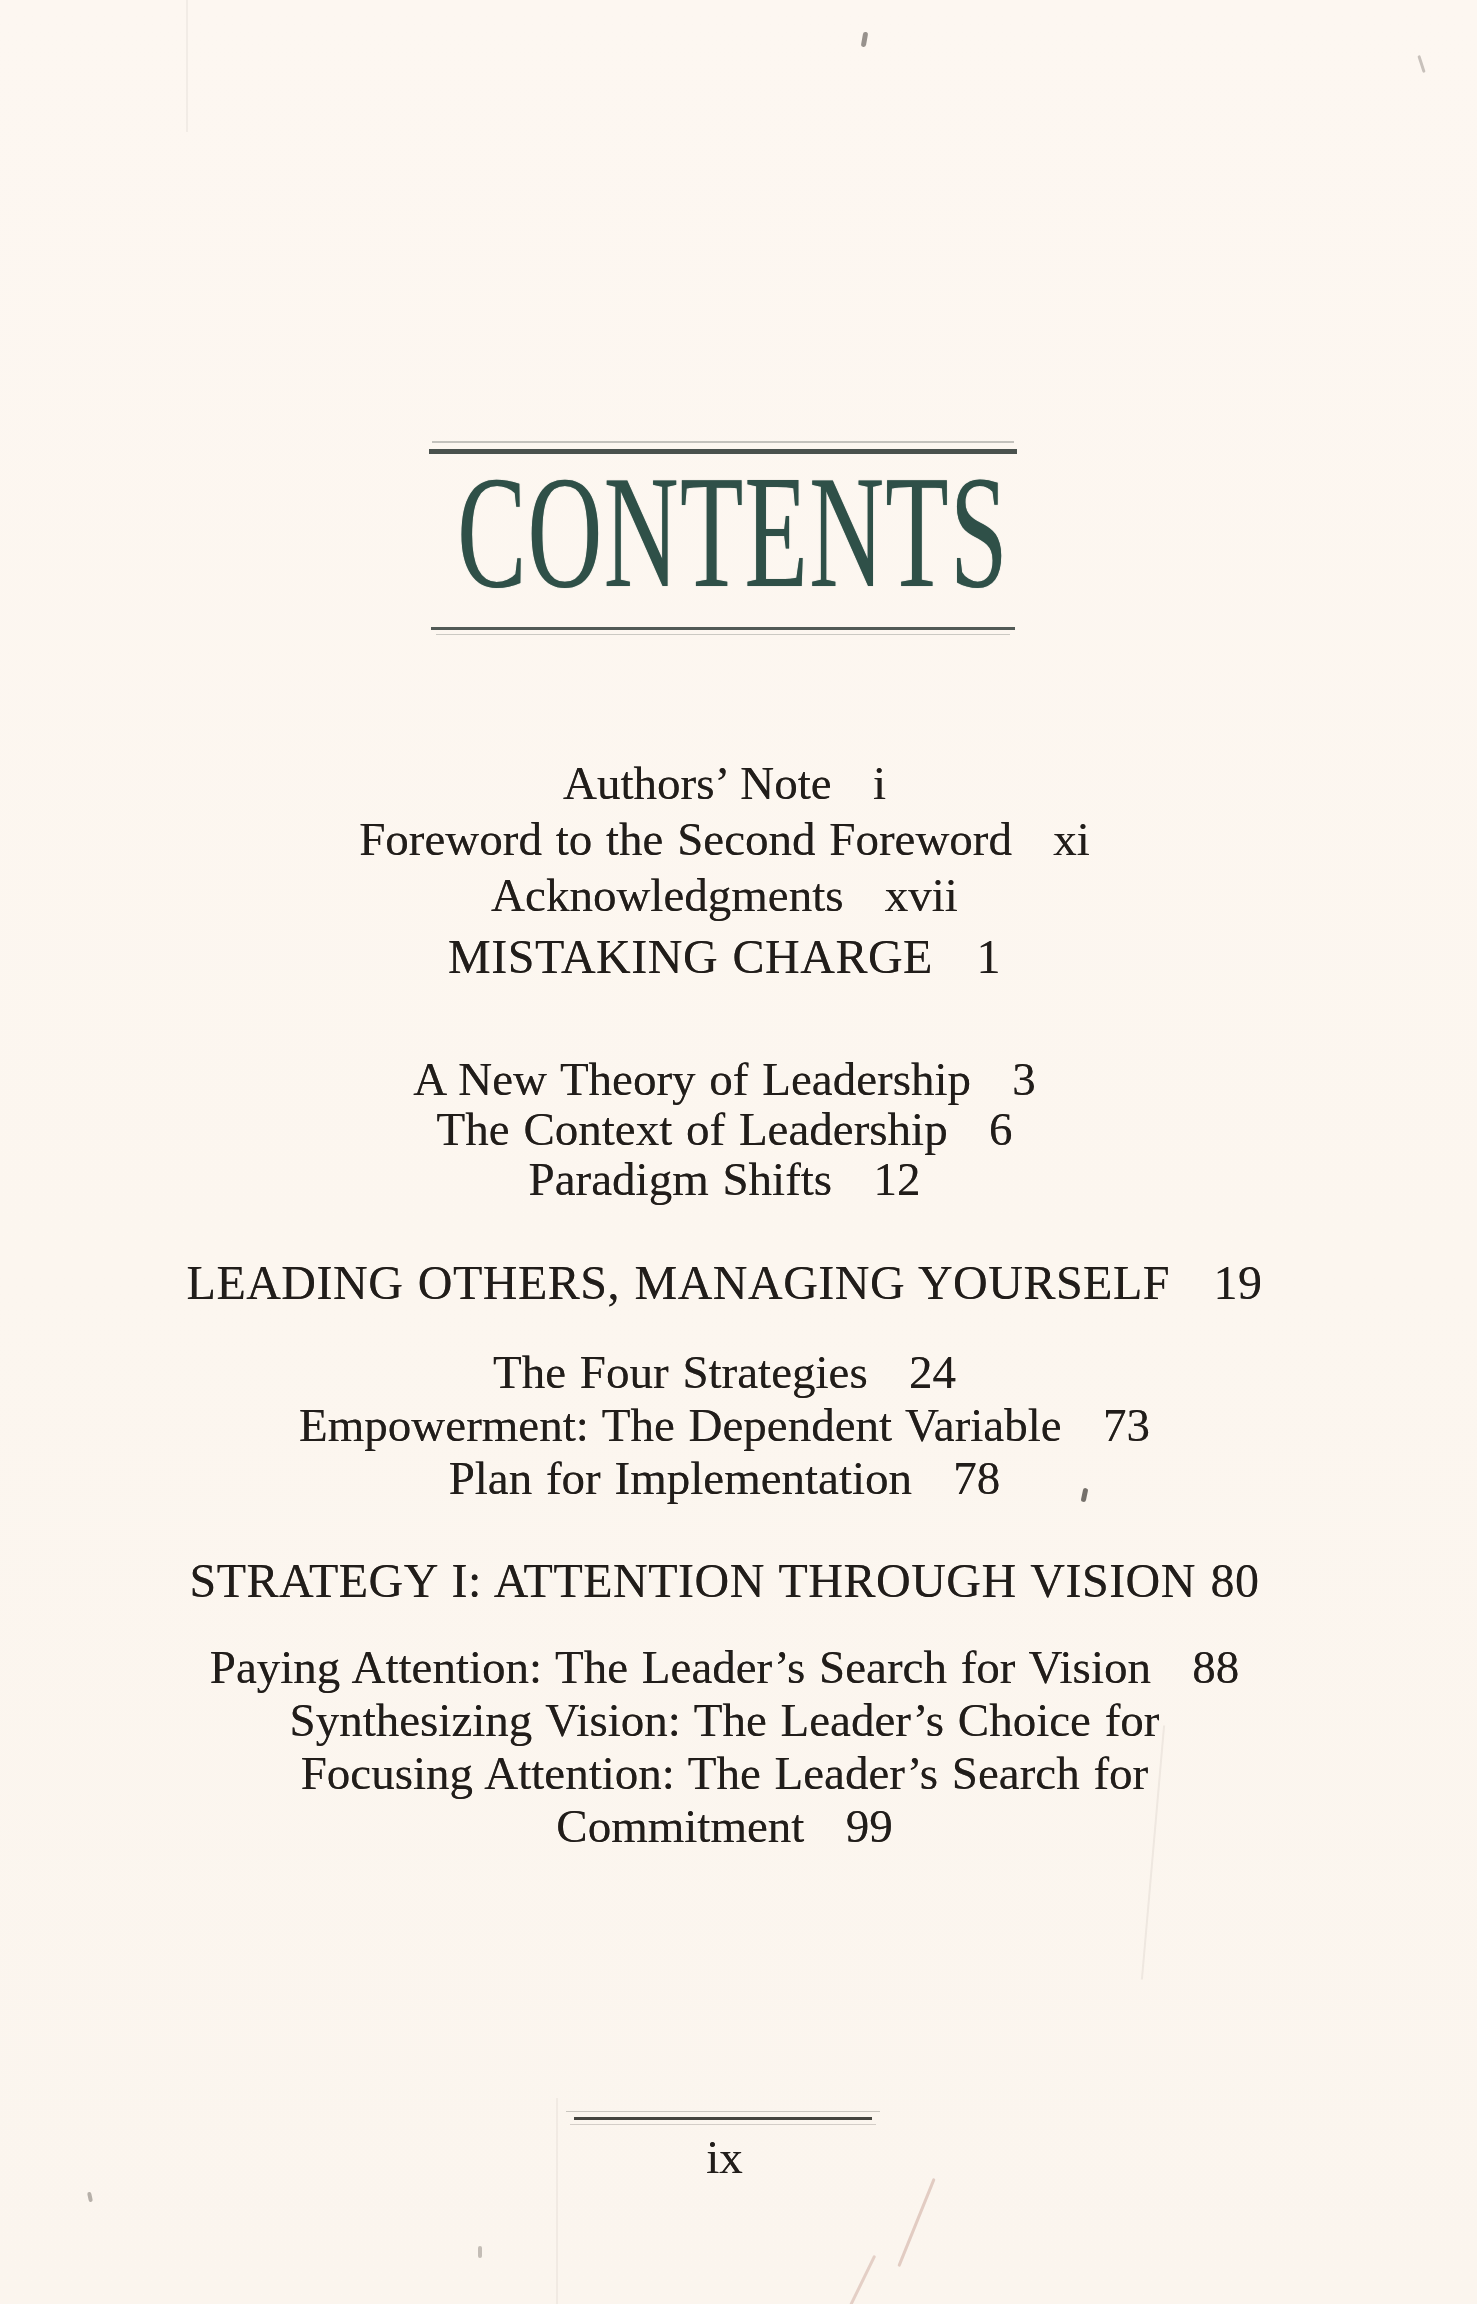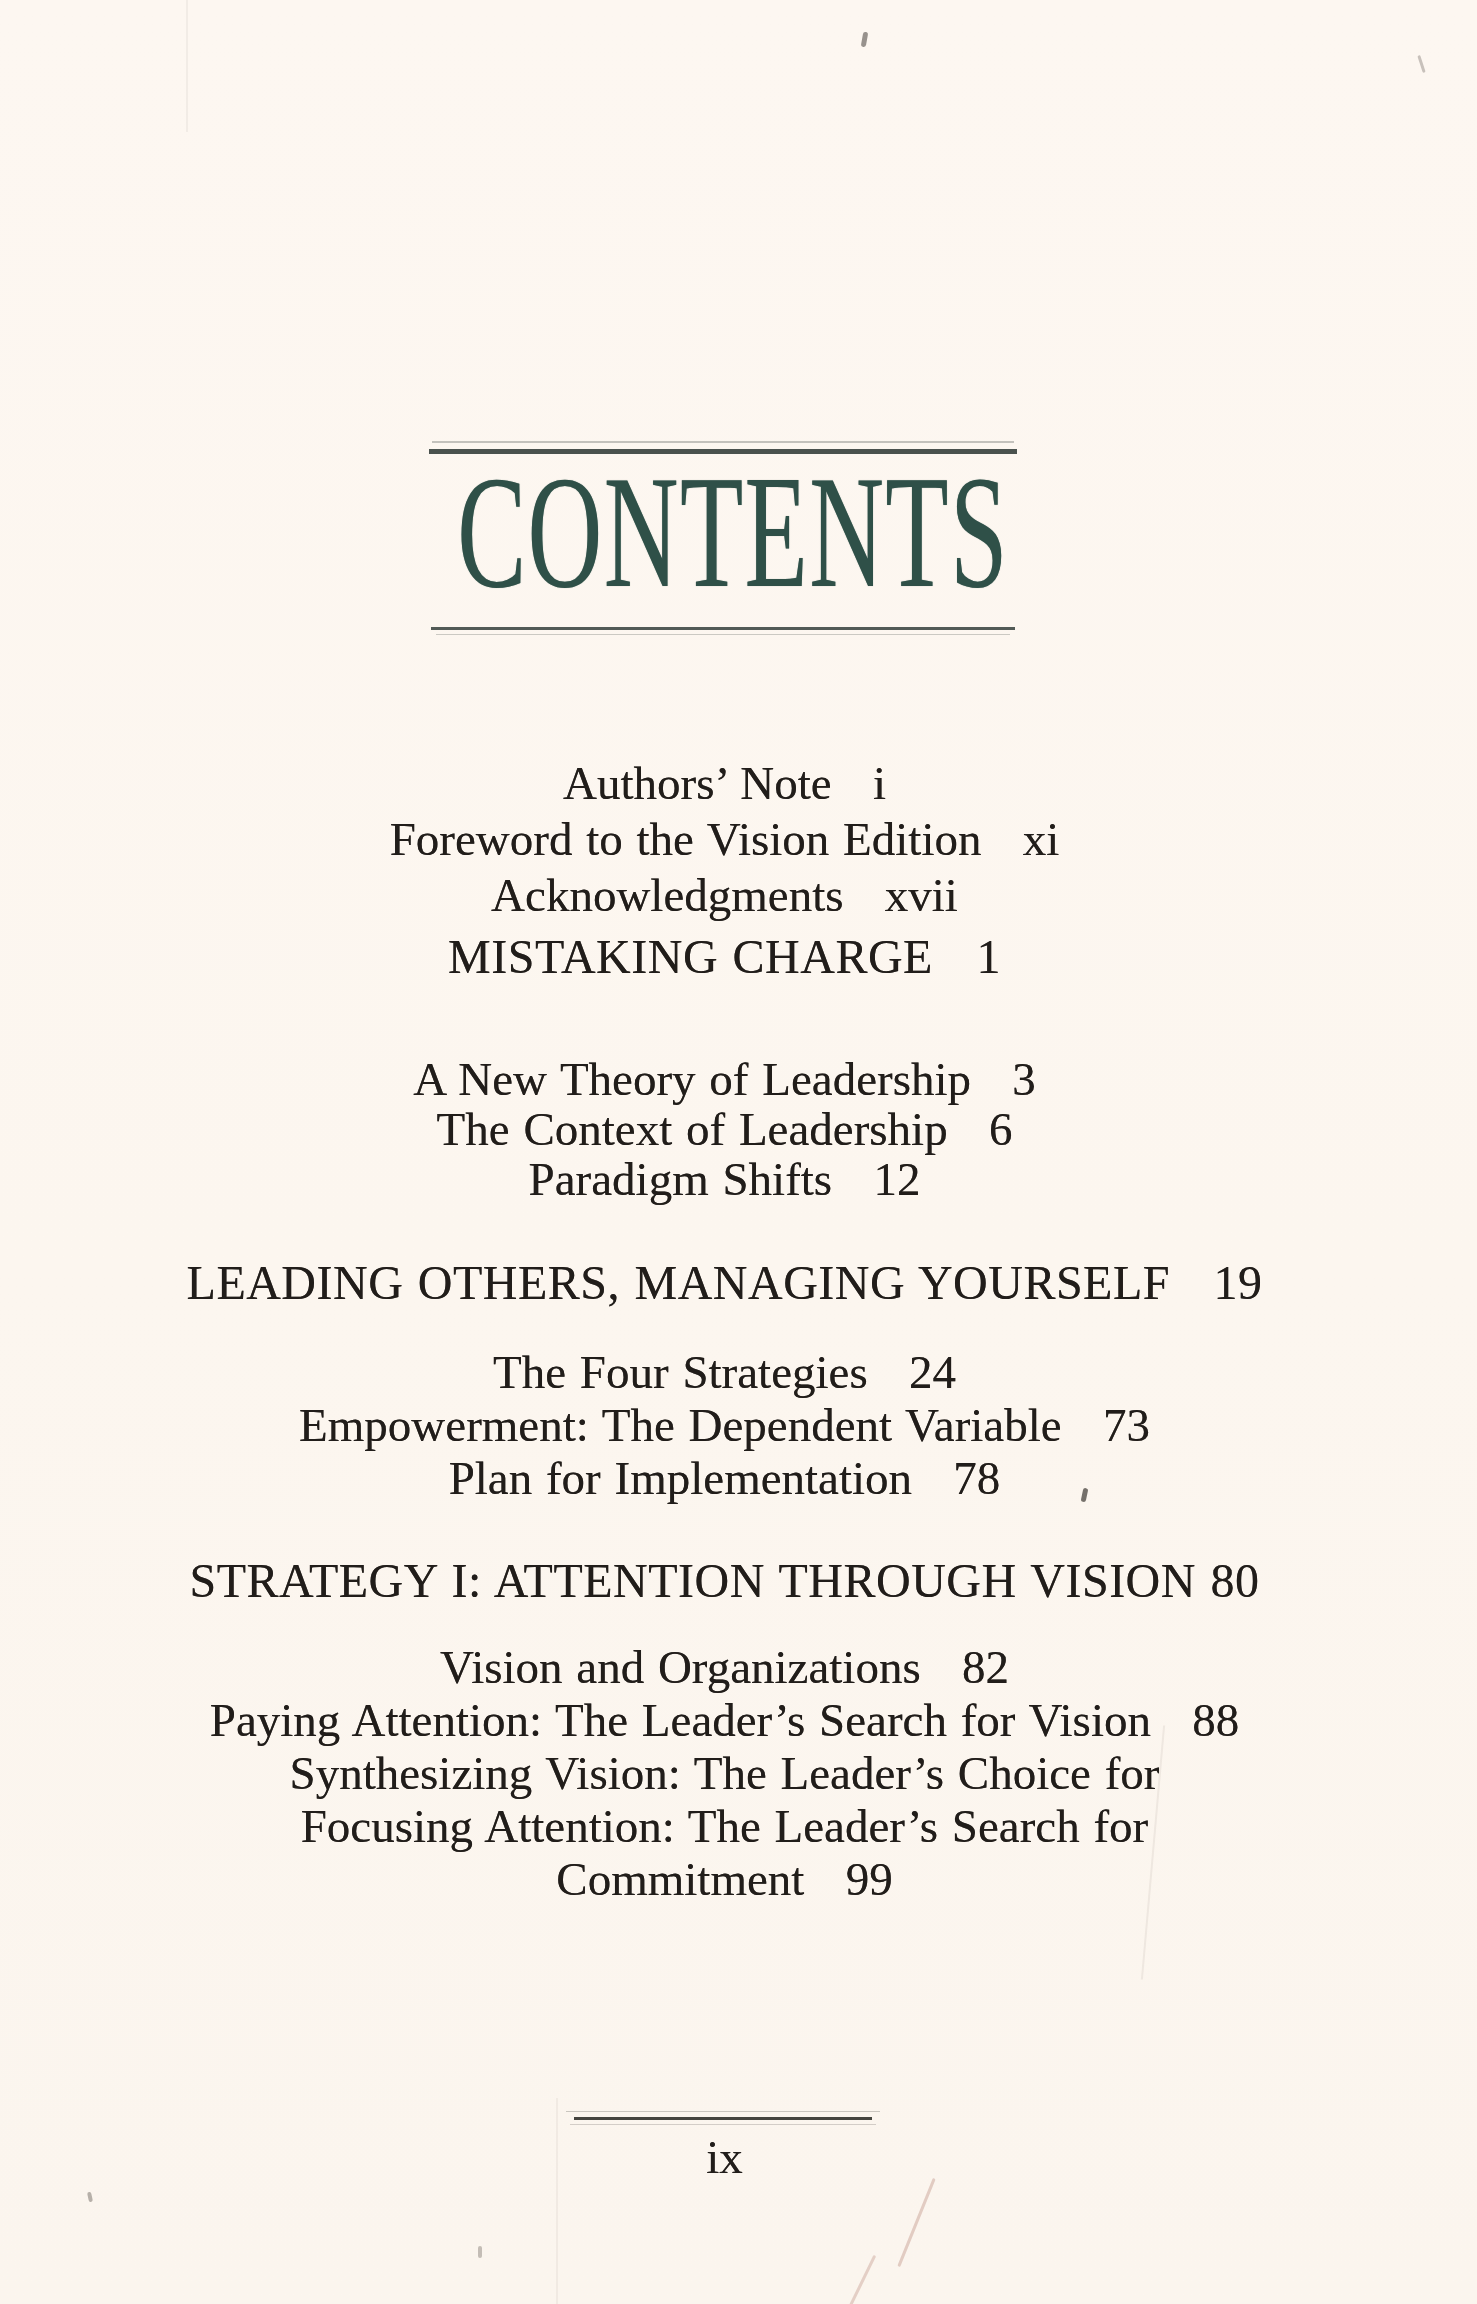--- a/index.html
+++ b/index.html
@@ -91,21 +91,21 @@
 
   <h1 class="toc-title">
     <span class="squeeze">CONTENTS</span>
   </h1>
 
   <div class="rule rule-mid"></div>
   <div class="rule rule-mid-echo"></div>
 
   <div class="band front" style="top:755px">
     <div class="toc-line">Authors’ Note   i</div>
-    <div class="toc-line">Foreword to the Vision Edition   xi</div>
+    <div class="toc-line">Foreword to the Second Foreword   xi</div>
     <div class="toc-line">Acknowledgments   xvii</div>
   </div>
 
   <div class="band" style="top:932px">
     <div class="toc-heading lines-50">MISTAKING CHARGE   1</div>
   </div>
   <div class="band lines-50" style="top:1054px">
     <div class="toc-line">A New Theory of Leadership   3</div>
     <div class="toc-line">The Context of Leadership   6</div>
     <div class="toc-line">Paradigm Shifts   12</div>
@@ -117,21 +117,20 @@
   <div class="band lines-53" style="top:1346px">
     <div class="toc-line">The Four Strategies   24</div>
     <div class="toc-line">Empowerment: The Dependent Variable   73</div>
     <div class="toc-line">Plan for Implementation   78</div>
   </div>
 
   <div class="band" style="top:1556px">
     <div class="toc-heading lines-50">STRATEGY I: ATTENTION THROUGH VISION 80</div>
   </div>
   <div class="band lines-53" style="top:1641px">
-    <div class="toc-line">Vision and Organizations   82</div>
     <div class="toc-line">Paying Attention: The Leader’s Search for Vision   88</div>
     <div class="toc-line">Synthesizing Vision: The Leader’s Choice for</div>
     <div class="toc-line">Focusing Attention: The Leader’s Search for</div>
     <div class="toc-line">Commitment   99</div>
   </div>
 
   <div class="rule rule-footer-echo"></div>
   <div class="rule rule-footer"></div>
   <div class="rule rule-footer-echo2"></div>
   <div class="band folio">

